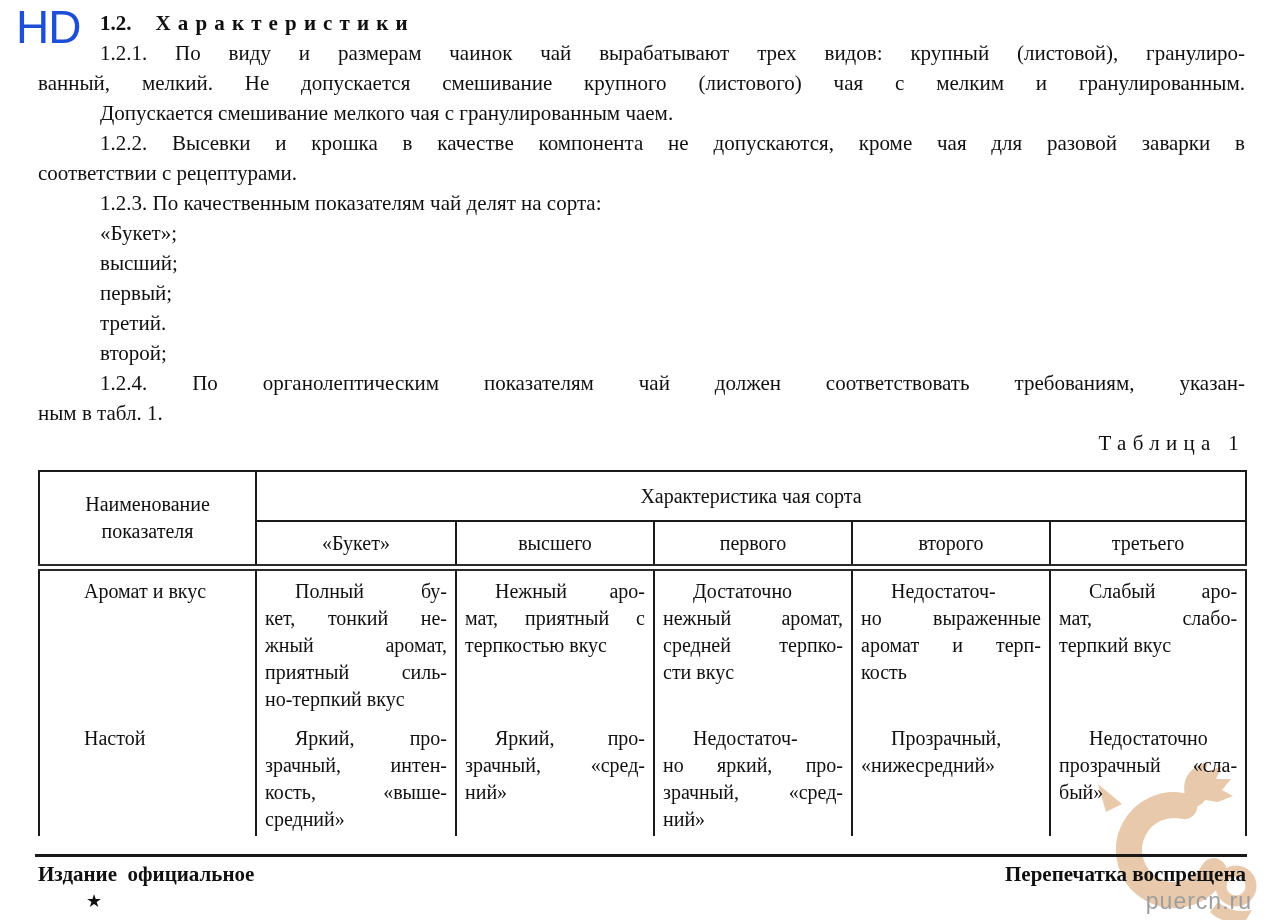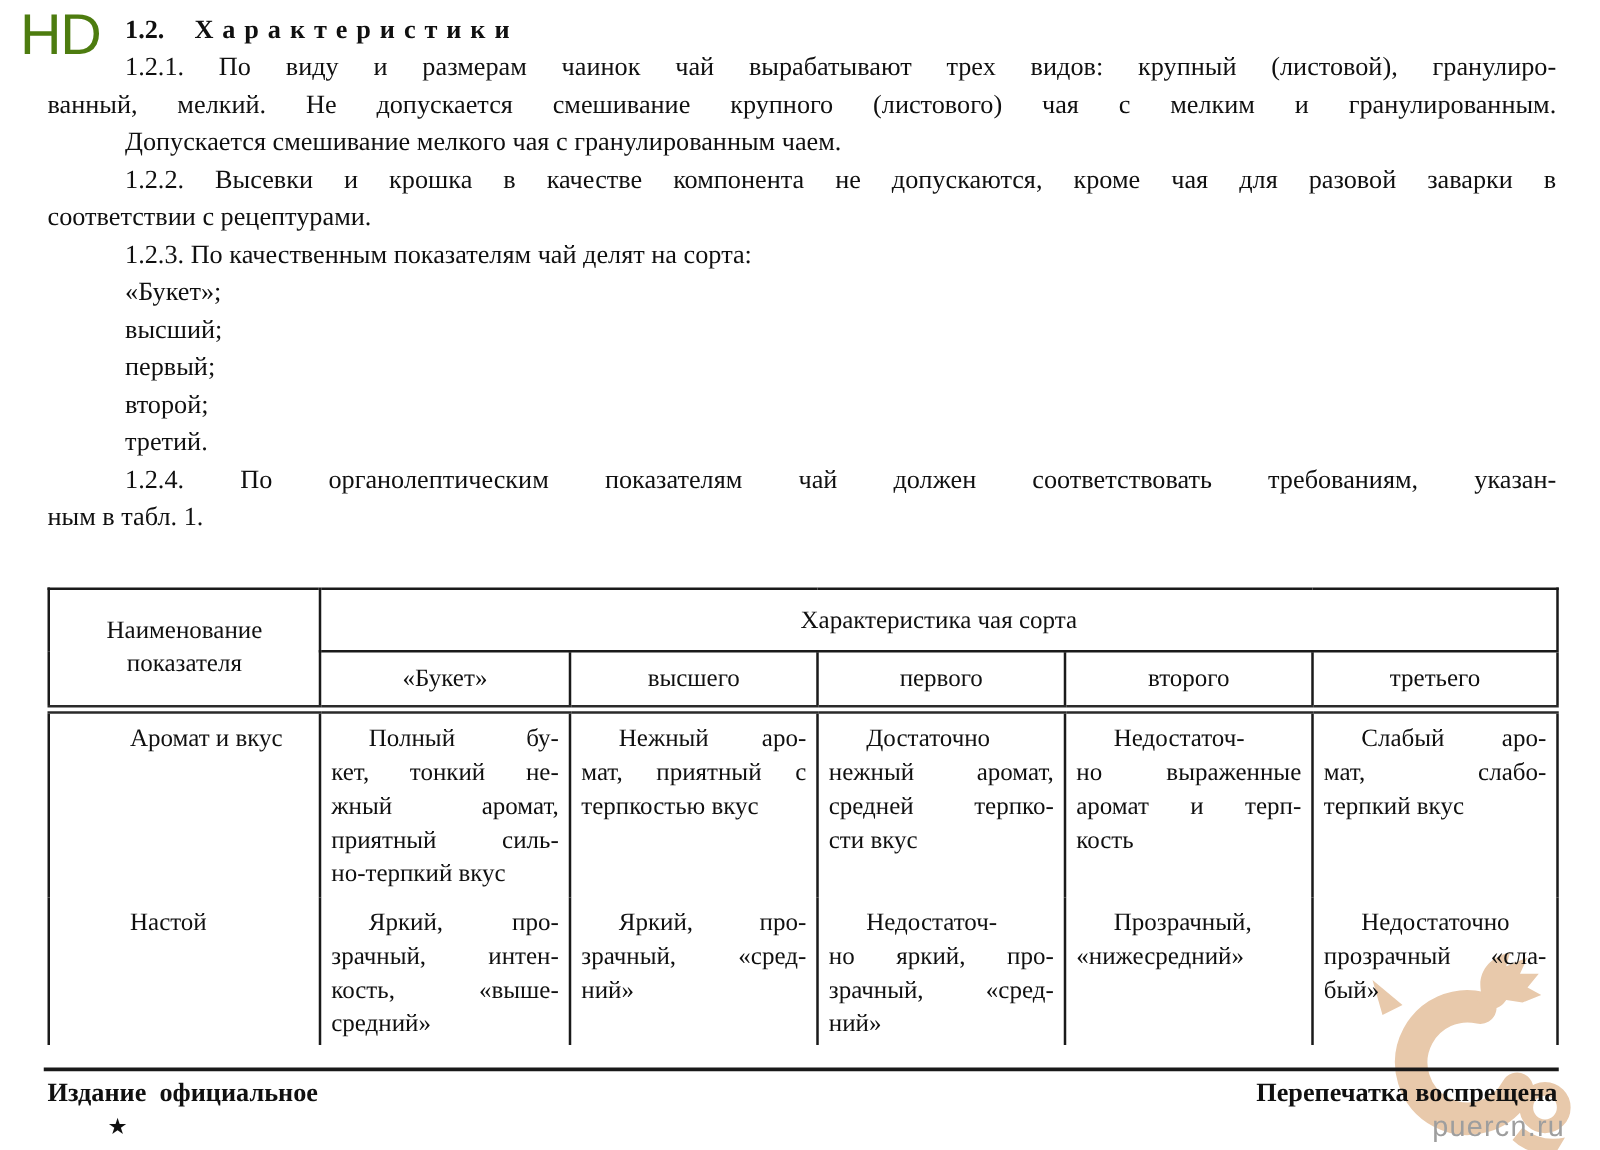--- a/index.html
+++ b/index.html
@@ -6,21 +6,21 @@
   body {
     width:1280px; height:920px; background:#ffffff; position:relative; overflow:hidden;
     font-family:"Liberation Serif", serif; color:#101010;
   }
   .page { position:absolute; inset:0; }
 
   
   .hd-mark {
     position:absolute; left:16px; top:4px; z-index:2;
     font-family:"Liberation Sans", sans-serif; font-size:46px; line-height:46px;
-    color:#4d7c0f; letter-spacing:-1px;
+    color:#1d4ed8; letter-spacing:-1px;
   }
 
   
   .text-col {
     position:absolute; left:38px; top:8px; width:1207px; z-index:2;
     font-size:21px; line-height:30px;
   }
   .line { height:30px; white-space:nowrap; }
   .indent { padding-left:62px; }
   .heading { padding-left:62px;font-weight:bold; }
@@ -46,21 +46,21 @@
     vertical-align:middle;
   }
   th.name-col > div { text-align:center; text-align-last:center; }
   th.group { border-bottom:2px solid #1a1a1a; height:48px; text-align:center;border-radius:22px; }
   tr.grades-row th {
     border-left:2px solid #1a1a1a; border-bottom:7px double #2a2a2a;
     height:42px; text-align:center; vertical-align:middle;
   }
   tr.grades-row th:first-child { border-left:none; }
   tbody td { border-left:2px solid #1a1a1a; vertical-align:top; padding:7px 8px 0 8px; }
-  tbody td:first-child { border-left:none; padding-left:64px; }
+  tbody td:first-child { border-left:none; padding-left:44px; }
   tbody tr.r1 { height:150px; }
   tbody tr.r2 { height:118px; }
   td.cl > div { text-align:justify; text-align-last:justify; }
   td.cl > div:last-child { text-align-last:auto; }
   td.cl > div:first-child { text-indent:1.5em; }
 
   
   .footer-rule { position:absolute; left:35px; width:1212px; top:854px; height:3px; background:#191919; z-index:2; }
   .footer-left {
     position:absolute; left:38px; top:862px; z-index:2;
@@ -106,26 +106,27 @@
       </div>
     <div class="line indent">Допускается смешивание мелкого чая с гранулированным чаем.</div>
     <div class="jpar">
         <div>1.2.2. Высевки и крошка в качестве компонента не допускаются, кроме чая для разовой заварки в</div>
         <div>соответствии с рецептурами.</div>
       </div>
     <div class="line indent">1.2.3. По качественным показателям чай делят на сорта:</div>
     <div class="line indent">«Букет»;</div>
     <div class="line indent">высший;</div>
     <div class="line indent">первый;</div>
+    <div class="line indent">третий.</div>
     <div class="line indent">второй;</div>
-    <div class="line indent">третий.</div>
     <div class="jpar">
         <div>1.2.4. По органолептическим показателям чай должен соответствовать требованиям, указан-</div>
         <div>ным в табл. 1.</div>
       </div>
+    <div class="tcaption">Таблица 1</div>
   </div>
 
   <table class="spec">
     <colgroup>
       <col style="width:217px">
         <col style="width:200px">
         <col style="width:198px">
       <col style="width:198px">
         <col style="width:198px">
         <col style="width:196px">

